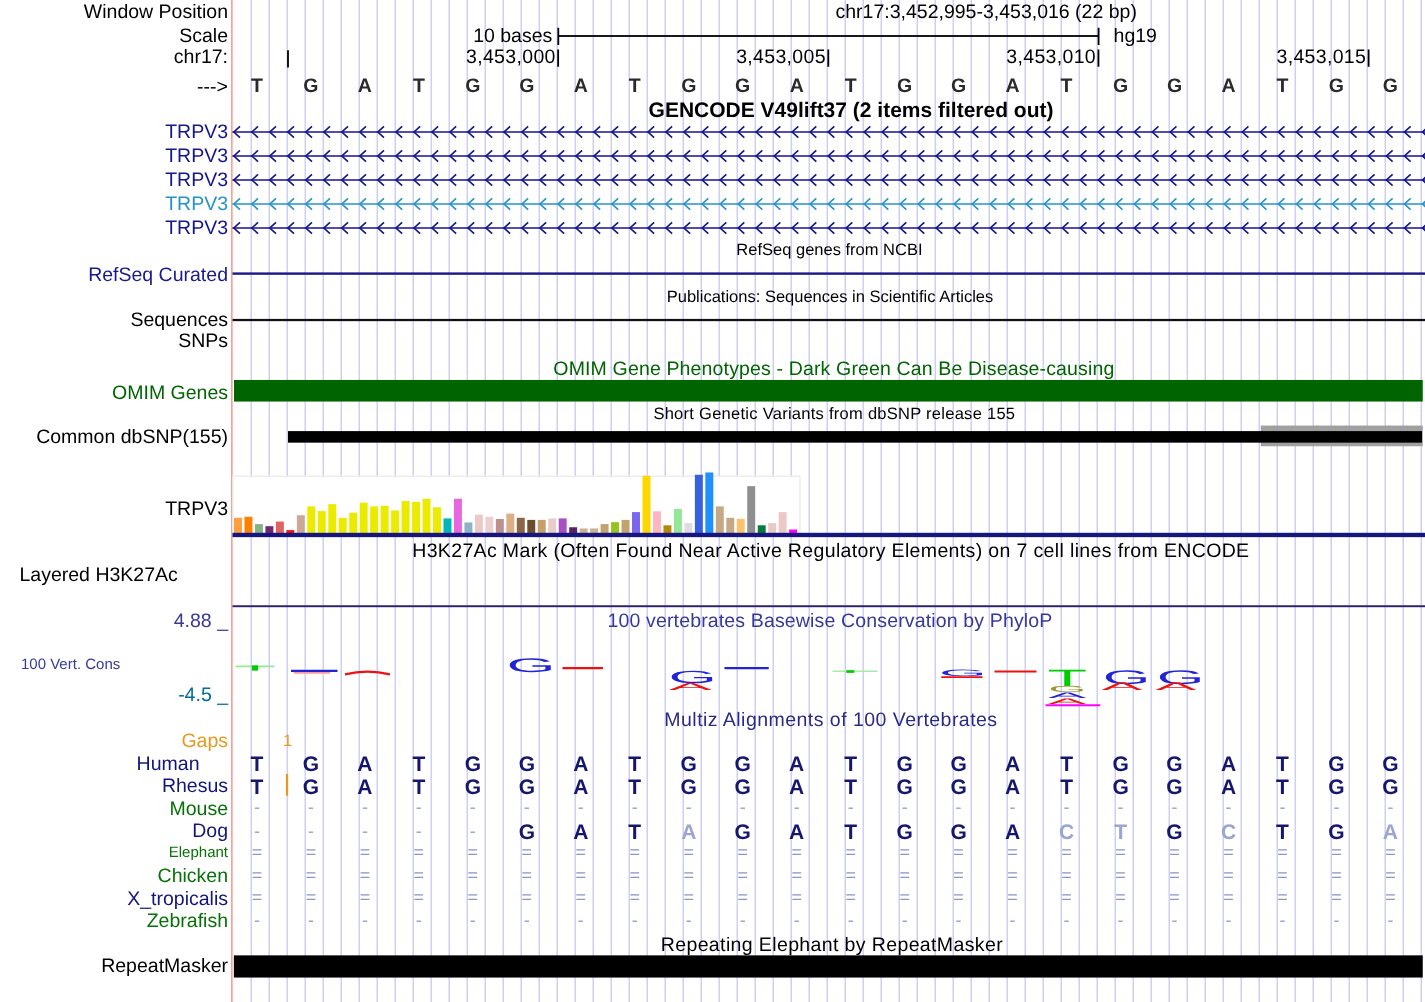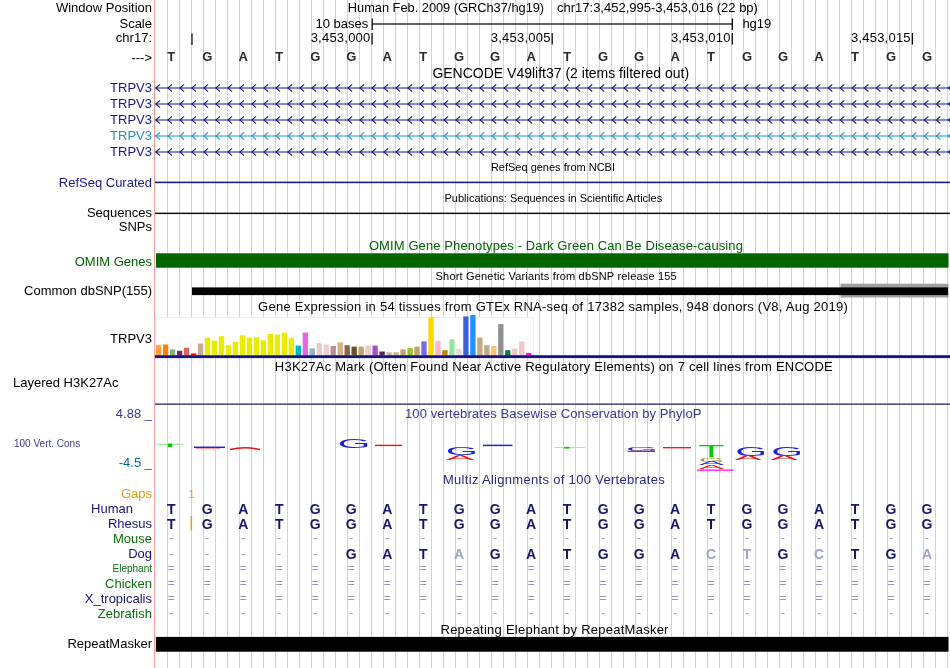--- a/index.html
+++ b/index.html
@@ -424,31 +424,29 @@
     <div class="rl" style="top:485.5px;right:798px;color:#e8981e;font-size:13px;">Gaps</div>
     <div class="rl" style="top:501px;right:817px;color:#14147d;font-size:13px;">Human</div>
     <div class="rl" style="top:516px;right:798px;color:#14147d;font-size:13px;">Rhesus</div>
     <div class="rl" style="top:530.5px;right:798px;color:#067106;font-size:13px;">Mouse</div>
     <div class="rl" style="top:546px;right:798px;color:#14147d;font-size:13px;">Dog</div>
     <div class="rl" style="top:560.5px;right:798px;color:#067106;font-size:10px;">Elephant</div>
     <div class="rl" style="top:575.5px;right:798px;color:#067106;font-size:13px;">Chicken</div>
     <div class="rl" style="top:590.5px;right:798px;color:#14147d;font-size:13px;">X_tropicalis</div>
     <div class="rl" style="top:605.5px;right:798px;color:#067106;font-size:13px;">Zebrafish</div>
     <div class="rl" style="top:635.5px;right:798px;color:#000;font-size:13px;">RepeatMasker</div>
-<div class="ll" style="top:0px;left:347.8px;color:#000;font-size:12.8px;">Human Feb. 2009 (GRCh37/hg19)</div>
     <div class="ll" style="top:0px;left:557px;color:#000;font-size:13px;">chr17:3,452,995-3,453,016 (22 bp)</div>
     <div class="rl" style="top:16px;right:581.8px;color:#000;font-size:13px;">10 bases</div>
     <div class="ll" style="top:16px;left:742.4px;color:#000;font-size:13px;">hg19</div>
     <div class="rl" style="top:29.5px;right:579.5px;color:#000;font-size:13px;letter-spacing:0.22px;">3,453,000</div>
     <div class="rl" style="top:29.5px;right:399.4px;color:#000;font-size:13px;letter-spacing:0.22px;">3,453,005</div>
     <div class="rl" style="top:29.5px;right:219.29999999999995px;color:#000;font-size:13px;letter-spacing:0.22px;">3,453,010</div>
     <div class="rl" style="top:29.5px;right:39.200000000000045px;color:#000;font-size:13px;letter-spacing:0.22px;">3,453,015</div>
-    <div class="ll" style="top:64.5px;left:432.4px;color:#000;font-size:14px;">GENCODE V49lift37 (2 items filtered out)</div>
+    <div class="ll" style="top:64.5px;left:432.4px;color:#000;font-size:14px;font-weight:bold;">GENCODE V49lift37 (2 items filtered out)</div>
     <div class="ll" style="top:159px;left:490.9px;color:#000;font-size:11px;">RefSeq genes from NCBI</div>
     <div class="ll" style="top:189.8px;left:444.5px;color:#000;font-size:11px;">Publications: Sequences in Scientific Articles</div>
     <div class="ll" style="top:237.5px;left:368.9px;color:#006400;font-size:13px;letter-spacing:0.1px;">OMIM Gene Phenotypes - Dark Green Can Be Disease-causing</div>
     <div class="ll" style="top:268px;left:435.6px;color:#000;font-size:11px;letter-spacing:0.18px;">Short Genetic Variants from dbSNP release 155</div>
-    <div class="ll" style="top:299px;left:258.1px;color:#000;font-size:13px;letter-spacing:0.25px;">Gene Expression in 54 tissues from GTEx RNA-seq of 17382 samples, 948 donors (V8, Aug 2019)</div>
     <div class="ll" style="top:359px;left:274.8px;color:#000;font-size:13px;letter-spacing:0.24px;">H3K27Ac Mark (Often Found Near Active Regulatory Elements) on 7 cell lines from ENCODE</div>
     <div class="ll" style="top:405.8px;left:405px;color:#38389a;font-size:13px;letter-spacing:0.1px;">100 vertebrates Basewise Conservation by PhyloP</div>
     <div class="ll" style="top:472px;left:442.9px;color:#2a2a85;font-size:13px;letter-spacing:0.31px;">Multiz Alignments of 100 Vertebrates</div>
     <div class="ll" style="top:622px;left:440.5px;color:#000;font-size:13px;letter-spacing:0.25px;">Repeating Elephant by RepeatMasker</div>
     <div class="ll" style="top:485.5px;left:188.6px;color:#e8981e;font-size:11px;">1</div>
 </div>
 </body></html>

